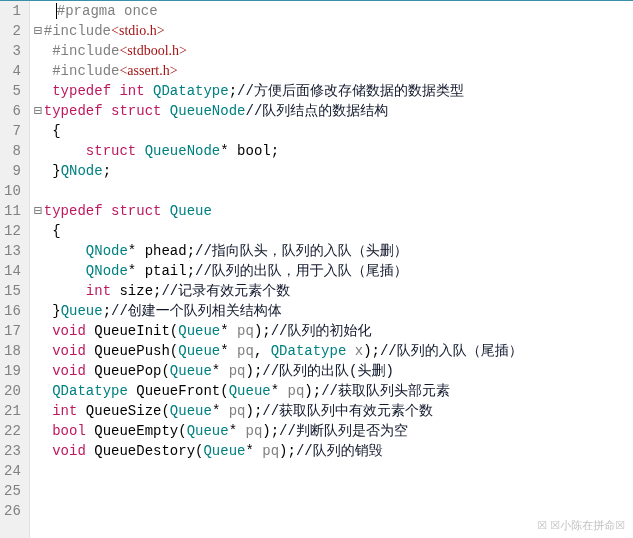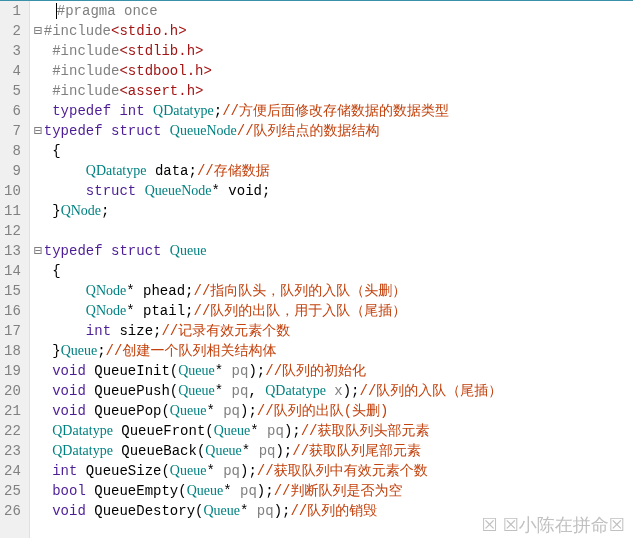--- a/index.html
+++ b/index.html
@@ -2,27 +2,27 @@
 <html><head>
 <meta charset="utf-8">
 <style>
   html,body{margin:0;padding:0;font-family:Consolas,"Courier New",monospace;font-size:14px;background:#fff;color:#000;}
   .editor{display:flex;height:538px;width:633px;overflow:hidden;border-top:1px solid #3a8fab;}
   .gutter{background:#f0f0f0;color:#808080;text-align:right;padding:0 8px 0 4px;user-select:none;border-right:1px solid #e0e0e0;line-height:20px;}
   .gutter div{height:20px;}
   .code{flex:1;background:#fff;line-height:20px;position:relative;}
   .line{height:20px;white-space:pre;padding-left:2px;}
   .fold{display:inline-block;width:12px;color:#808080;text-align:center;}
-  .kw{color:#4c1d95;text-align:right;}
-  .type{color:#008080;font-family:Liberation Serif, serif;}
-  .str{color:#a31515;}
-  .cmt{color:#c2410c;}
+  .kw{color:#be185d;text-align:right;}
+  .type{color:#008080;}
+  .str{color:#a31515;font-family:Liberation Serif, serif;}
+  .cmt{color:#0f172a;}
   .pp{color:#808080;}
   .op{color:#000;}
-  .watermark{position:absolute;right:8px;bottom:4px;color:rgba(140,140,140,0.55);font-size:18px;font-family:sans-serif;pointer-events:none;}
+  .watermark{position:absolute;right:8px;bottom:4px;color:rgba(140,140,140,0.55);font-size:11px;font-family:sans-serif;pointer-events:none;}
   .cursor{border-left:1px solid #000;display:inline-block;height:16px;vertical-align:middle;}
 </style>
 </head>
 <body>
 
 <div class="editor">
   <div class="gutter" id="gutter">
       <div>1</div>
       <div>2</div>
       <div>3</div>
@@ -46,39 +46,36 @@
       <div>21</div>
       <div>22</div>
       <div>23</div>
       <div>24</div>
       <div>25</div>
       <div>26</div>
     </div>
   <div class="code" id="code">
     <div class="line"><span class="fold"> </span><span class="fold"></span><span class="cursor"></span><span class="pp">#pragma once</span></div>
       <div class="line"><span class="fold">⊟</span><span class="pp">#include</span><span class="str">&lt;stdio.h&gt;</span></div>
-      <div class="line"><span class="fold"> </span><span> </span><span class="pp">#include</span><span class="str">&lt;stdlib.h&gt;</span></div>
       <div class="line"><span class="fold"> </span><span> </span><span class="pp">#include</span><span class="str">&lt;stdbool.h&gt;</span></div>
       <div class="line"><span class="fold"> </span><span> </span><span class="pp">#include</span><span class="str">&lt;assert.h&gt;</span></div>
       <div class="line"><span class="fold"> </span><span> </span><span class="kw">typedef</span><span> </span><span class="kw">int</span><span> </span><span class="type">QDatatype</span><span class="op">;</span><span class="cmt">//方便后面修改存储数据的数据类型</span></div>
       <div class="line"><span class="fold">⊟</span><span class="kw">typedef</span><span> </span><span class="kw">struct</span><span> </span><span class="type">QueueNode</span><span class="cmt">//队列结点的数据结构</span></div>
       <div class="line"><span class="fold"> </span><span class="op"> {</span></div>
-      <div class="line"><span class="fold"> </span><span>     </span><span class="type">QDatatype</span><span class="op"> data;</span><span class="cmt">//存储数据</span></div>
-      <div class="line"><span class="fold"> </span><span>     </span><span class="kw">struct</span><span> </span><span class="type">QueueNode</span><span class="op">* void;</span></div>
+      <div class="line"><span class="fold"> </span><span>     </span><span class="kw">struct</span><span> </span><span class="type">QueueNode</span><span class="op">* bool;</span></div>
       <div class="line"><span class="fold"> </span><span class="op"> }</span><span class="type">QNode</span><span class="op">;</span></div>
       <div class="line"><span class="fold"> </span><span></span></div>
       <div class="line"><span class="fold">⊟</span><span class="kw">typedef</span><span> </span><span class="kw">struct</span><span> </span><span class="type">Queue</span></div>
       <div class="line"><span class="fold"> </span><span class="op"> {</span></div>
       <div class="line"><span class="fold"> </span><span>     </span><span class="type">QNode</span><span class="op">* phead;</span><span class="cmt">//指向队头，队列的入队（头删）</span></div>
       <div class="line"><span class="fold"> </span><span>     </span><span class="type">QNode</span><span class="op">* ptail;</span><span class="cmt">//队列的出队，用于入队（尾插）</span></div>
       <div class="line"><span class="fold"> </span><span>     </span><span class="kw">int</span><span class="op"> size;</span><span class="cmt">//记录有效元素个数</span></div>
       <div class="line"><span class="fold"> </span><span class="op"> }</span><span class="type">Queue</span><span class="op">;</span><span class="cmt">//创建一个队列相关结构体</span></div>
       <div class="line"><span class="fold"> </span><span> </span><span class="kw">void</span><span class="op"> QueueInit(</span><span class="type">Queue</span><span class="op">* </span><span class="pp">pq</span><span class="op">);</span><span class="cmt">//队列的初始化</span></div>
       <div class="line"><span class="fold"> </span><span> </span><span class="kw">void</span><span class="op"> QueuePush(</span><span class="type">Queue</span><span class="op">* </span><span class="pp">pq</span><span class="op">, </span><span class="type">QDatatype</span><span> </span><span class="pp">x</span><span class="op">);</span><span class="cmt">//队列的入队（尾插）</span></div>
       <div class="line"><span class="fold"> </span><span> </span><span class="kw">void</span><span class="op"> QueuePop(</span><span class="type">Queue</span><span class="op">* </span><span class="pp">pq</span><span class="op">);</span><span class="cmt">//队列的出队(头删)</span></div>
       <div class="line"><span class="fold"> </span><span> </span><span class="type">QDatatype</span><span class="op"> QueueFront(</span><span class="type">Queue</span><span class="op">* </span><span class="pp">pq</span><span class="op">);</span><span class="cmt">//获取队列头部元素</span></div>
-      <div class="line"><span class="fold"> </span><span> </span><span class="type">QDatatype</span><span class="op"> QueueBack(</span><span class="type">Queue</span><span class="op">* </span><span class="pp">pq</span><span class="op">);</span><span class="cmt">//获取队列尾部元素</span></div>
       <div class="line"><span class="fold"> </span><span> </span><span class="kw">int</span><span class="op"> QueueSize(</span><span class="type">Queue</span><span class="op">* </span><span class="pp">pq</span><span class="op">);</span><span class="cmt">//获取队列中有效元素个数</span></div>
       <div class="line"><span class="fold"> </span><span> </span><span class="kw">bool</span><span class="op"> QueueEmpty(</span><span class="type">Queue</span><span class="op">* </span><span class="pp">pq</span><span class="op">);</span><span class="cmt">//判断队列是否为空</span></div>
       <div class="line"><span class="fold"> </span><span> </span><span class="kw">void</span><span class="op"> QueueDestory(</span><span class="type">Queue</span><span class="op">* </span><span class="pp">pq</span><span class="op">);</span><span class="cmt">//队列的销毁</span></div>
       <div class="watermark">☒ ☒小陈在拼命☒</div>
   </div>
 </div>
 
 </body></html>

